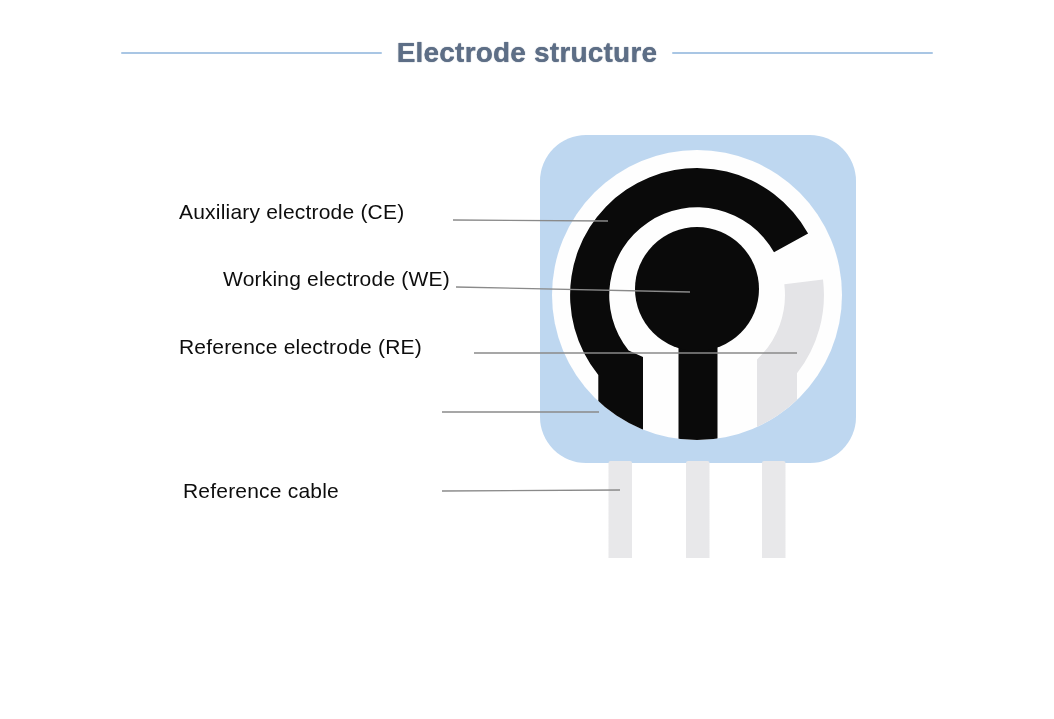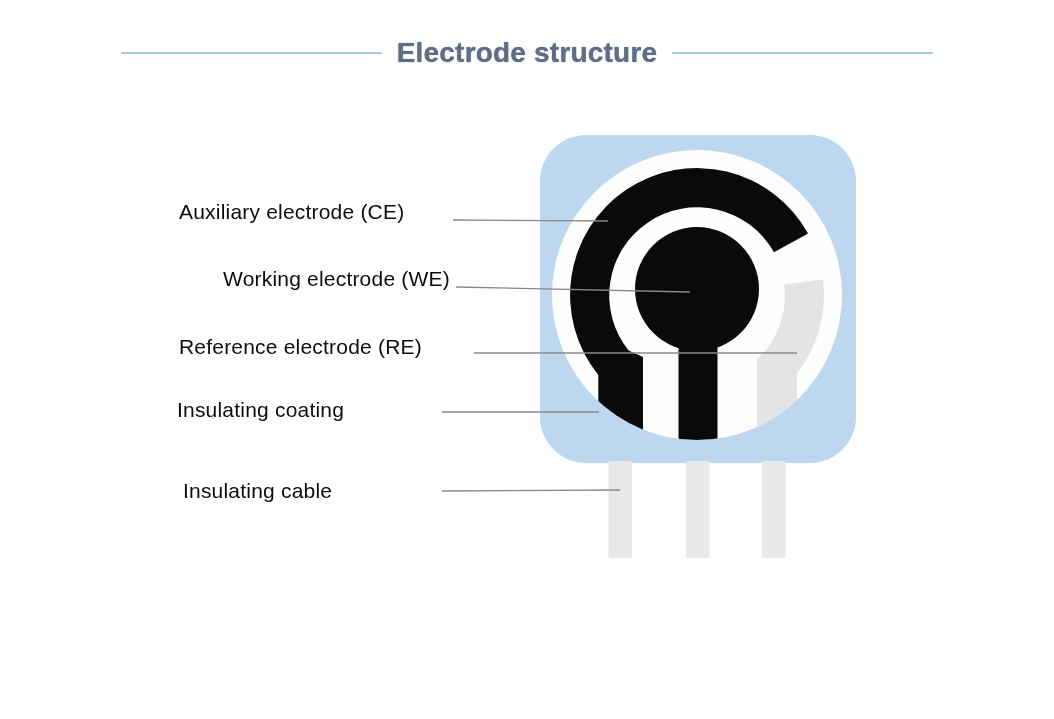--- a/index.html
+++ b/index.html
@@ -115,16 +115,15 @@
       <line x1="456" y1="287" x2="690" y2="292"></line>
       <line x1="474" y1="353" x2="797" y2="353"></line>
       <line x1="442" y1="412" x2="599" y2="412"></line>
       <line x1="442" y1="491" x2="620" y2="490"></line>
     </g>
   </svg>
 
   <div class="callout lbl-auxiliary">Auxiliary electrode (CE)</div>
   <div class="callout lbl-working">Working electrode (WE)</div>
   <div class="callout lbl-reference">Reference electrode (RE)</div>
-  <div class="callout lbl-insulating">Insulating coating</div>
-  <div class="callout lbl-cable">Insulating cable</div>
+  <div class="callout lbl-cable">Reference cable</div>
 
 </div>
 
 </body></html>

